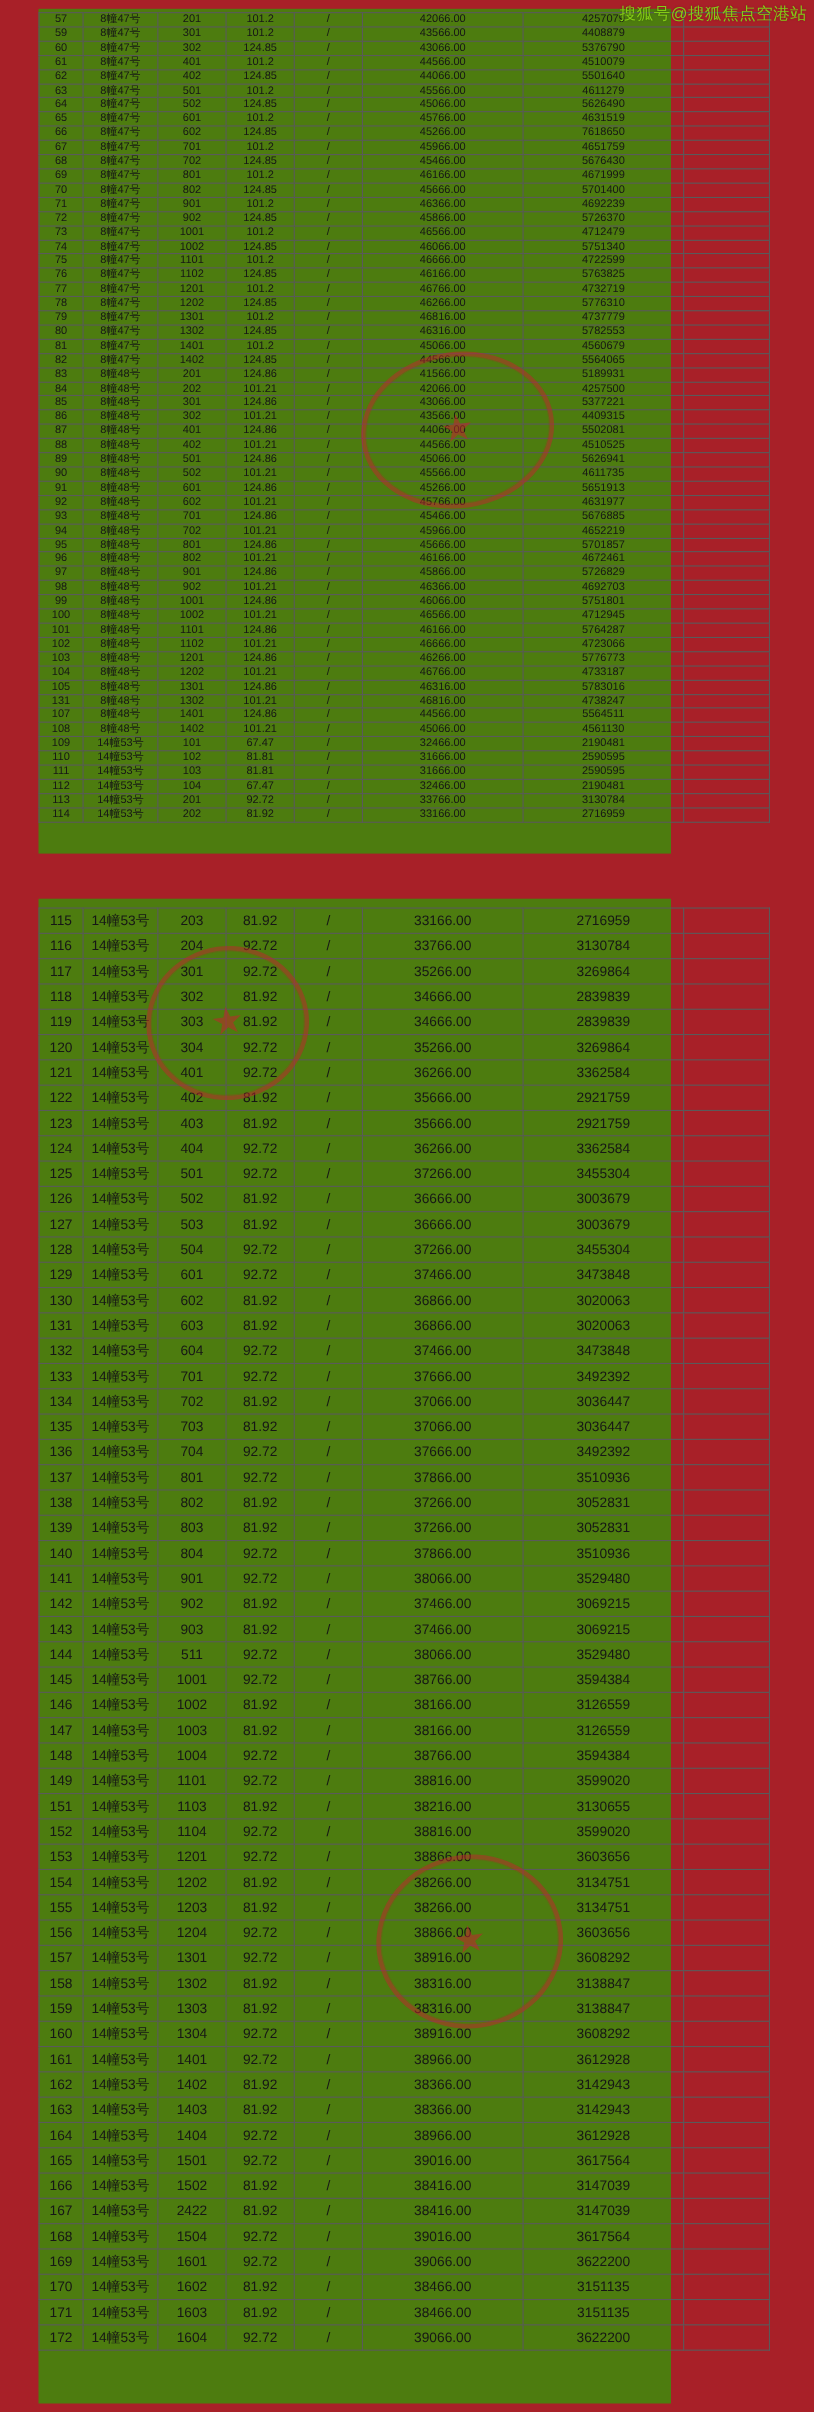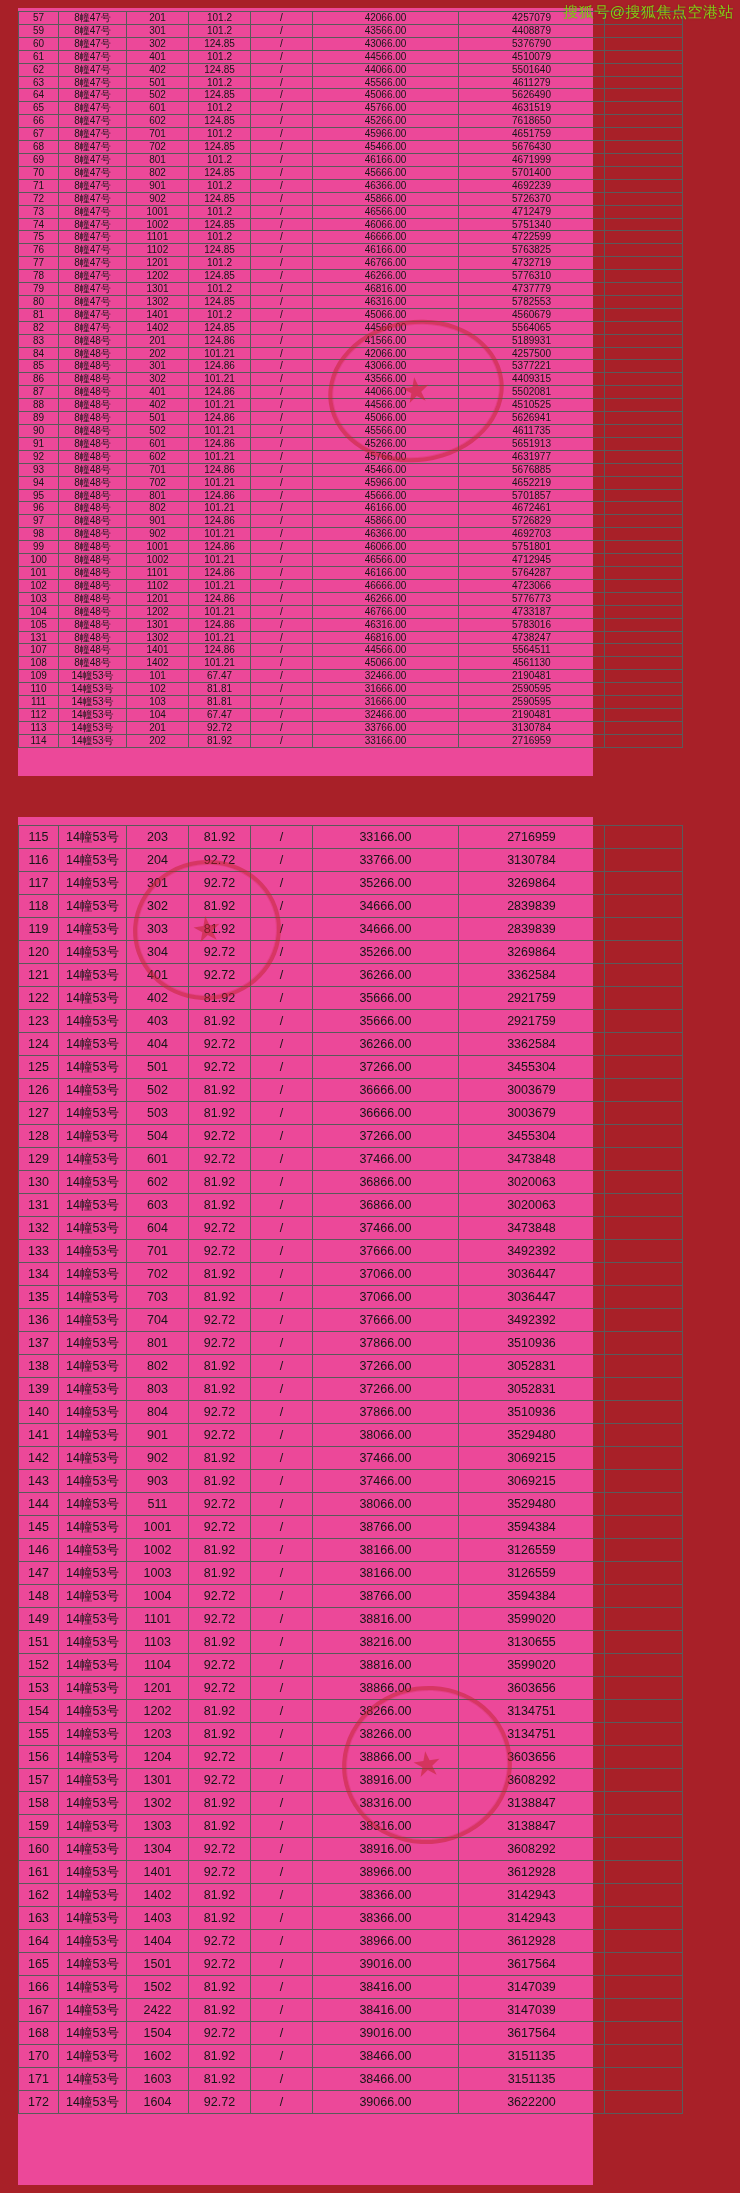--- a/index.html
+++ b/index.html
@@ -8,21 +8,21 @@
     background:#a82028;
     font-family:"Liberation Sans","DejaVu Sans",sans-serif;
   }
   .watermark{
     position:absolute;top:3px;right:6px;
     color:#84cc16;font-size:15px;letter-spacing:.5px;
     text-shadow:0 0 2px rgba(0,0,0,.25);
     z-index:5;
   }
   .panel{
-    position:absolute;left:18px;width:575px;background:#ec4899;
+    position:absolute;left:35px;width:575px;background:#4d7c0f;
   }
   .panel-1{top:8px;height:768px;padding-top:3px;box-sizing:border-box;}
   .panel-2{top:817px;height:1368px;padding-top:8px;box-sizing:border-box;}
   table.price{
     border-collapse:collapse;table-layout:fixed;margin:0 auto;
     width:664px;color:#161616;border:1.5px solid #3a3a3a;
   }
   table.price td{
     border:1px solid #5a5a5a;text-align:center;vertical-align:middle;
     padding:0;overflow:hidden;white-space:nowrap;
@@ -1176,20 +1176,30 @@
           <td>168</td>
           <td>14幢53号</td>
           <td>1504</td>
           <td>92.72</td>
           <td>/</td>
           <td>39016.00</td>
           <td>3617564</td>
           <td></td>
         </tr>
         <tr>
+          <td>169</td>
+          <td>14幢53号</td>
+          <td>1601</td>
+          <td>92.72</td>
+          <td>/</td>
+          <td>39066.00</td>
+          <td>3622200</td>
+          <td></td>
+        </tr>
+        <tr>
           <td>170</td>
           <td>14幢53号</td>
           <td>1602</td>
           <td>81.92</td>
           <td>/</td>
           <td>38466.00</td>
           <td>3151135</td>
           <td></td>
         </tr>
         <tr>

